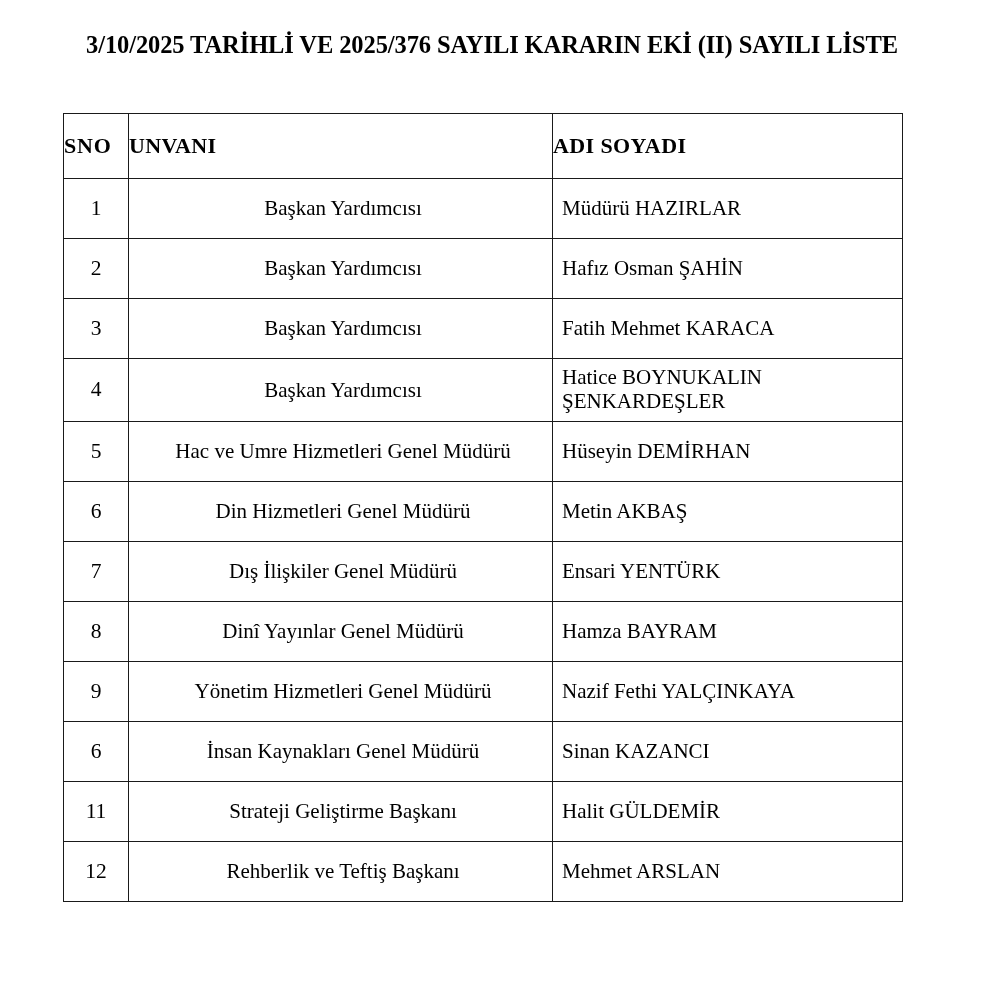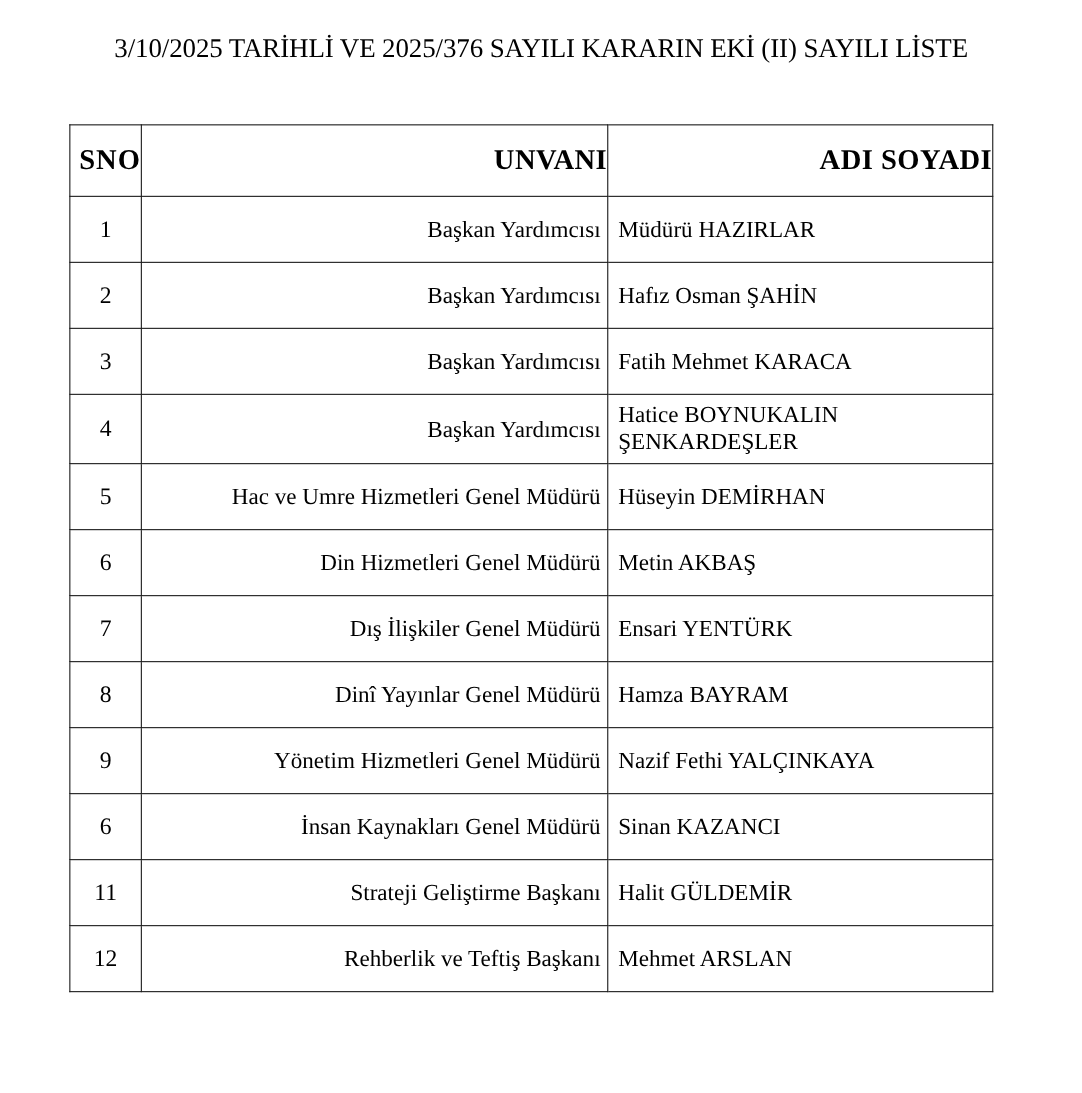--- a/index.html
+++ b/index.html
@@ -20,21 +20,21 @@
     width: 984px;
     height: 994px;
     background: #ffffff;
     box-sizing: border-box;
   }
   .doc-title {
     width: 880px;
     margin: 0 auto;
     padding-top: 26px;
     text-align: center;
-    font-weight: normal;
+    font-weight: bold;
     font-size: 24.5px;
     line-height: 38px;
     letter-spacing: -0.1px;
   }
   .doc-title .title-line {
     display: block;
   }
   .table-wrap {
     position: absolute;
     left: 63px;
@@ -55,37 +55,37 @@
   table.listing td {
     border: 1.4px solid #1a1a1a;
     vertical-align: middle;
     font-size: 21px;
     line-height: 1.18;
     padding: 0;
   }
   table.listing thead th {
     height: 64px;
     font-weight: bold;
-    text-align: right;
-    font-size: 26px;
+    text-align: left;
+    font-size: 22px;
     letter-spacing: 0.4px;
   }
   table.listing thead th.h-sno {
     letter-spacing: 0.8px;
   }
   table.listing tbody td {
     height: 59px;
     font-weight: normal;
   }
   table.listing tbody td.cell-sno {
     text-align: center;
     font-size: 21.5px;
   }
   table.listing tbody td.cell-title {
-    text-align: right;
+    text-align: center;
     padding-left: 11px;
     padding-right: 6px;
     margin-left: 12px;
   }
   table.listing tbody td.cell-name {
     text-align: left;
     padding-left: 9px;
     padding-right: 6px;
   }
   table.listing tbody tr.two-line td {

